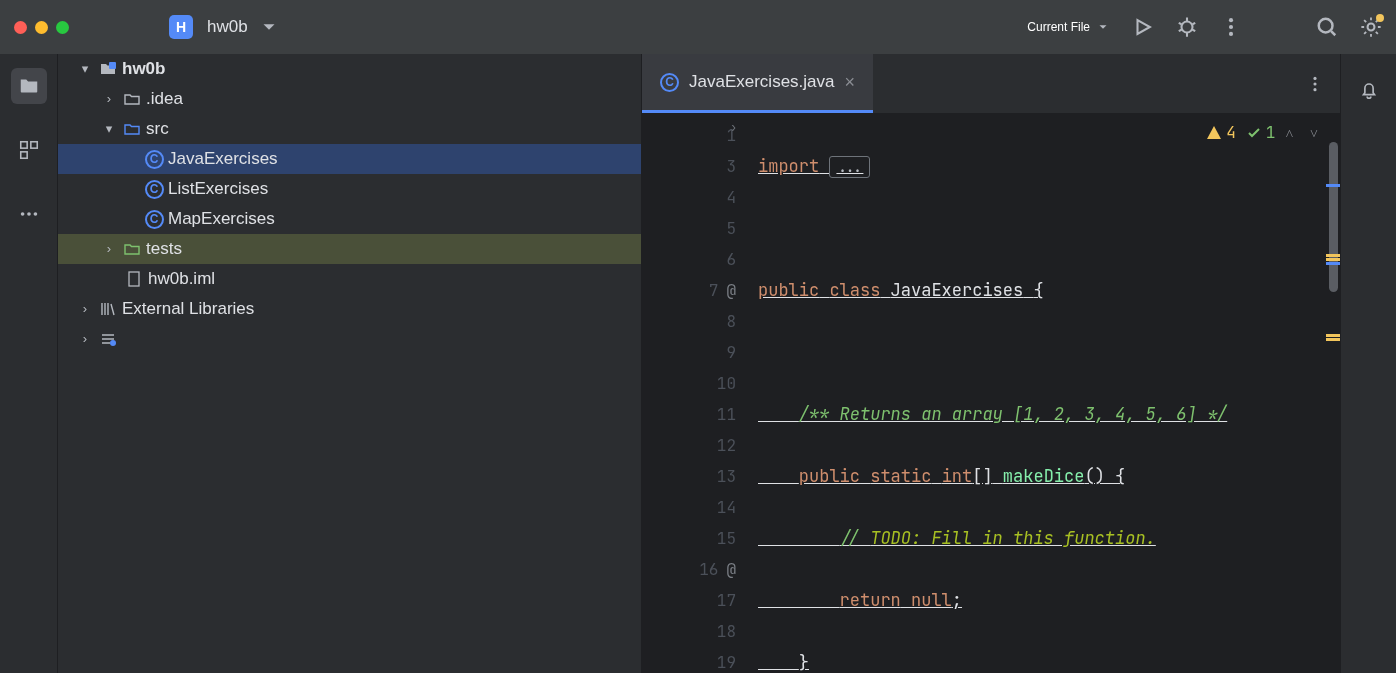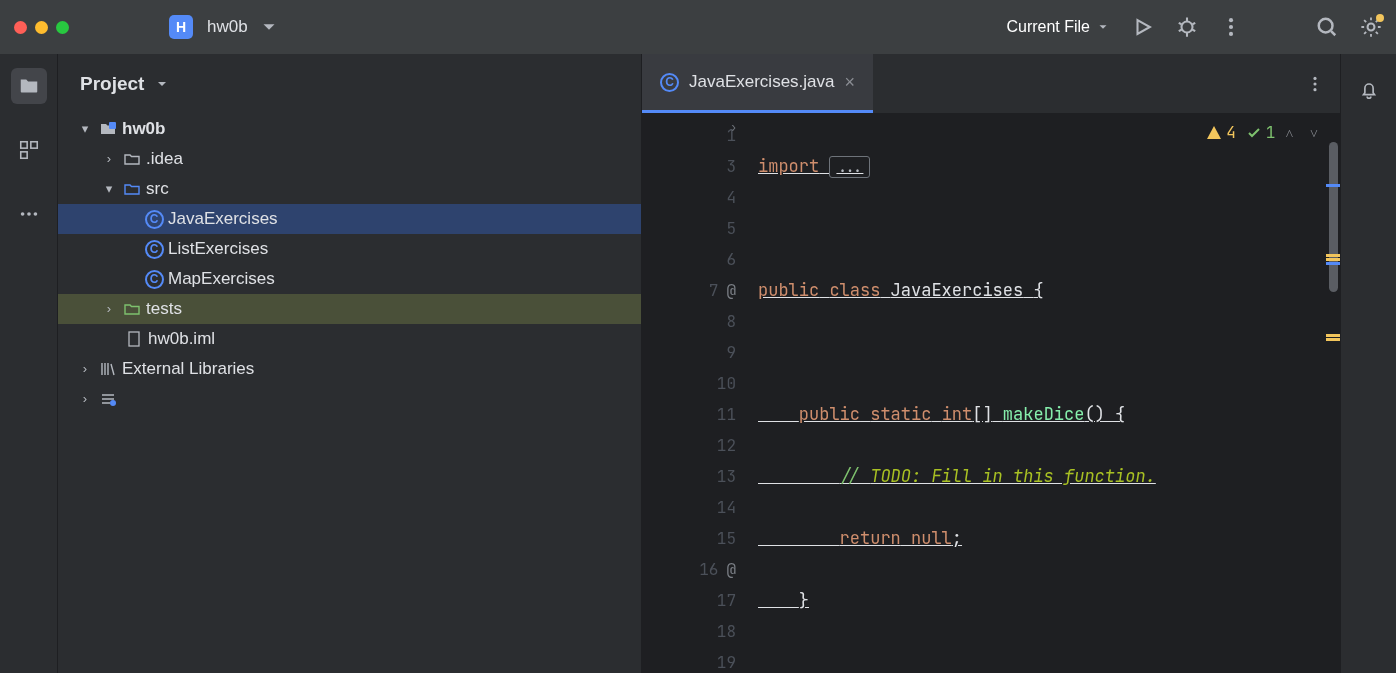--- a/index.html
+++ b/index.html
@@ -27,21 +27,21 @@
 .dot.yellow { background:#febc2e; }
 .dot.green { background:#28c840; }
 .proj-badge {
   width: 24px; height: 24px; background:#548af7; border-radius:5px;
   display:flex; align-items:center; justify-content:center;
   color:#fff; font-weight:600; font-size:14px;
 }
 .proj-name { font-size:17px; color:#dfe1e5; margin-left:4px; }
 .tb-spacer { flex:1; }
 .tb-right { display:flex; align-items:center; gap:22px; }
-.run-config { display:flex; align-items:center; gap:6px; font-size:16px; color:#fff; font-weight:500; }
+.run-config { display:flex; align-items:center; gap:6px; font-size:12px; color:#fff; font-weight:500; }
 .icon-btn { width:22px; height:22px; display:flex; align-items:center; justify-content:center; fill:#b4b8bf; color:#b4b8bf; }
 .gear-wrap { position:relative; }
 .gear-wrap::after { content:""; position:absolute; top:-2px; right:-2px; width:8px; height:8px; background:#f2c55c; border-radius:50%; }
 
 .main { flex:1; display:flex; overflow:hidden; }
 
 .left-strip {
   width:58px; background:#2b2d30; border-right:1px solid #1e1f22;
   display:flex; flex-direction:column; align-items:center; padding-top:14px; gap:28px;
 }
@@ -193,26 +193,20 @@
     <div class="strip-btn">
       <svg viewBox="0 0 24 24">
           <circle cx="5" cy="12" r="2" fill="#b4b8bf"></circle>
           <circle cx="12" cy="12" r="2" fill="#b4b8bf"></circle>
           <circle cx="19" cy="12" r="2" fill="#b4b8bf"></circle>
         </svg>
     </div>
   </div>
 
   <div class="project-panel">
-    <div class="panel-header">
-      <span class="panel-title">Project</span>
-      <svg class="panel-chevron" viewBox="0 0 16 16">
-          <path fill="#b4b8bf" d="M4 6l4 4 4-4z"></path>
-        </svg>
-    </div>
     <div class="tree">
       <div class="tree-row">
         <span class="indent" style="width:4px"></span>
         <span class="arrow">▾</span>
         <span class="tree-icon">
             <svg viewBox="0 0 18 18">
               <path fill="#b4b8bf" d="M2 4h5l1.5 1.5H16v8.5H2z"></path>
               <rect x="10" y="2" width="7" height="7" fill="#548af7" rx="1"></rect>
             </svg>
           </span>
@@ -377,20 +371,21 @@
             <span>19</span>
           </div>
       </div>
       <span class="fold-arrow" style="top:6px">›</span>
 
       <div class="code">
 <div class="code-line"><span class="k-orange">import</span> <span class="fold-box">...</span></div>
 <div class="code-line"></div>
 <div class="code-line"><span class="k-orange">public</span> <span class="k-orange">class</span> <span class="k-white">JavaExercises</span> <span class="k-punct">{</span></div>
 <div class="code-line"></div>
+<div class="code-line">    <span class="k-comment">/** Returns an array [1, 2, 3, 4, 5, 6] */</span></div>
 <div class="code-line">    <span class="k-orange">public</span> <span class="k-orange">static</span> <span class="k-orange">int</span><span class="k-punct">[]</span> <span class="k-blue">makeDice</span><span class="k-punct">() {</span></div>
 <div class="code-line">        <span class="k-comment">// </span><span class="k-todo">TODO: Fill in this function.</span></div>
 <div class="code-line">        <span class="k-orange">return</span> <span class="k-orange">null</span><span class="k-punct">;</span></div>
 <div class="code-line">    <span class="k-punct">}</span></div>
 
 
 
 
 
 

